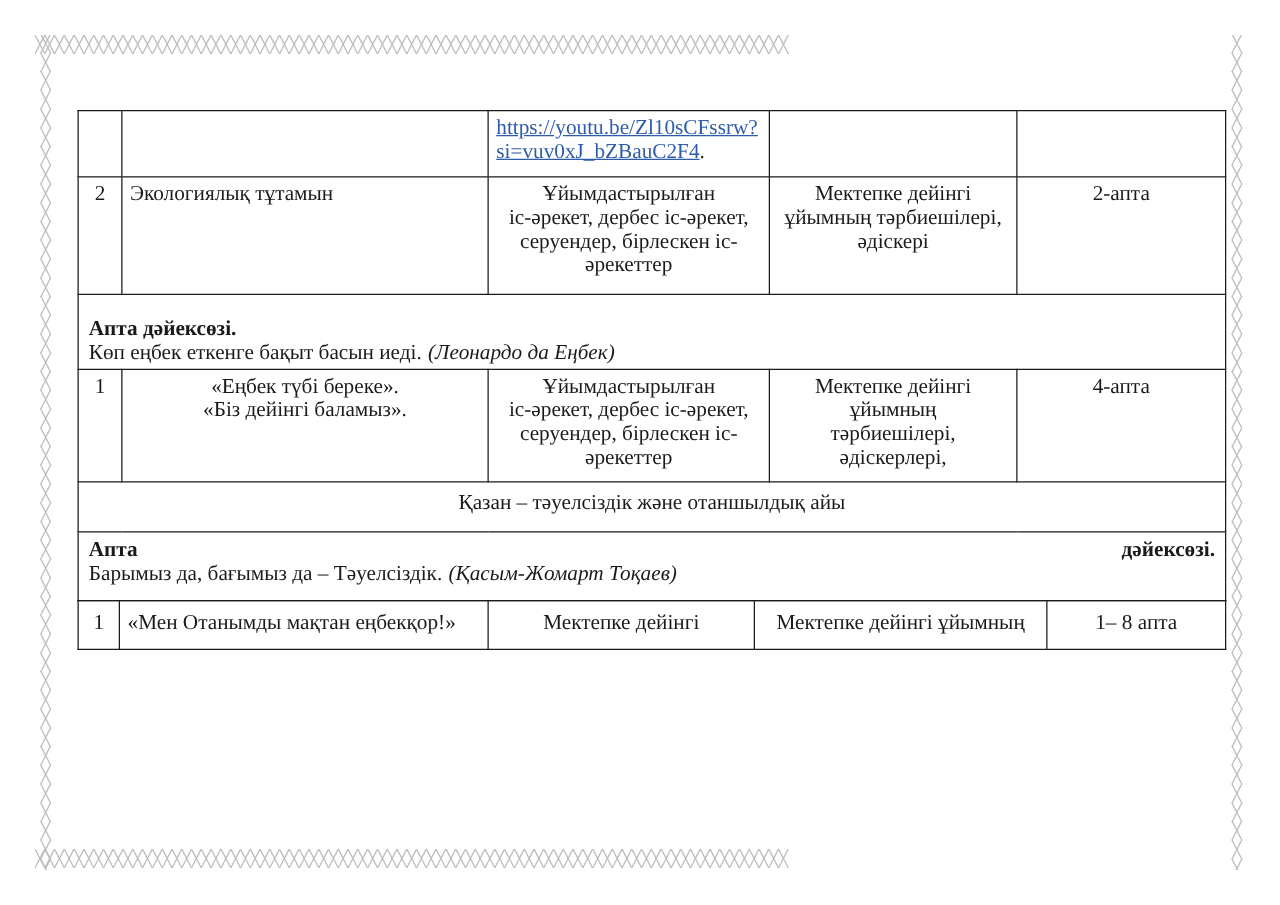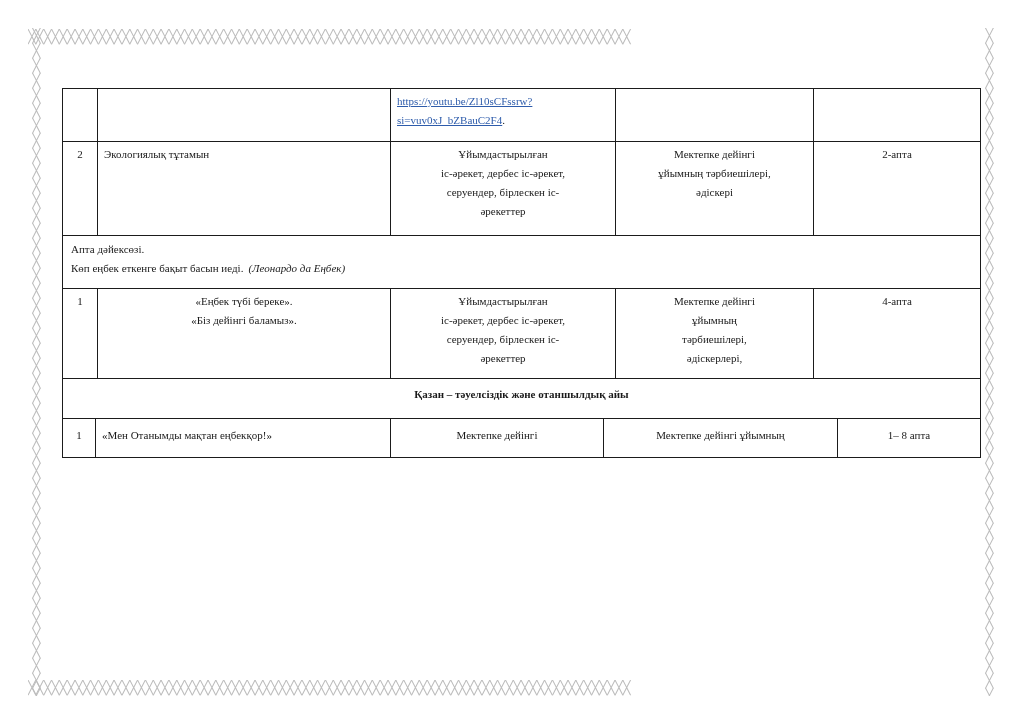--- a/index.html
+++ b/index.html
@@ -29,39 +29,39 @@
   .lace-bottom{left:28px;top:679px;width:969px;}
   .lace-left{left:28px;top:28px;height:668px;}
   .lace-right{left:981px;top:28px;height:668px;}
 
   .doc{position:absolute;left:62px;top:88px;width:918px;}
   table{border-collapse:collapse;table-layout:fixed;width:918px;}
   td{
     border:1.5px solid #1b1b1b;
     vertical-align:top;
     padding:3px 6px;
-    font-size:11px;
+    font-size:17px;
     line-height:19px;
     text-align:center;
     overflow:hidden;
     box-sizing:border-box;
   }
   .tbl-lower{margin-top:-1.5px;}
   .left{text-align:left;}
   .pre{white-space:pre-line;}
-  .bold{font-weight:normal;}
+  .bold{font-weight:bold;margin-top:13px;}
   .it{font-style:italic;}
   tr.r-link{height:53px;}
   tr.r-eco{height:94px;}
   tr.r-quote1{height:53px;}
   tr.r-labor{height:90px;}
   tr.r-month{height:40px;}
   tr.r-quote2{height:55px;}
   tr.r-patriot{height:39px;}
-  .month-cell{font-weight:bold;padding-top:6px;}
+  .month-cell{font-weight:normal;padding-top:6px;}
   .quote-cell{padding:4px 8px;}
   .q-split{display:flex;justify-content:space-between;font-weight:bold;}
   .q-line .it{margin-left:5px;}
   a.doclink{
     color:#2e5cab;
     text-decoration:underline;
     white-space:pre-line;
     cursor:pointer;
   }
   .link-suffix{color:#1a1a1a;text-decoration:none;}
@@ -124,20 +124,29 @@
 әрекеттер</td>
         <td class="pre">Мектепке дейінгі
 ұйымның
 тәрбиешілері,
 әдіскерлері,</td>
         <td>4-апта</td>
       </tr>
       <tr class="r-month">
         <td colspan="5" class="month-cell">Қазан – тәуелсіздік және отаншылдық айы</td>
       </tr>
+      <tr class="r-quote2">
+        <td colspan="5" class="left quote-cell">
+          <div class="q-split">
+                <span>Апта</span>
+                <span>дәйексөзі.</span>
+              </div>
+          <div class="q-line"><span>Барымыз да, бағымыз да – Тәуелсіздік.</span><span class="it">(Қасым-Жомарт Тоқаев)</span></div>
+        </td>
+      </tr>
     </tbody>
       </table>
 
     <table class="tbl-lower">
       <colgroup>
         <col style="width:33px">
           <col style="width:295px">
           <col style="width:213px">
           <col style="width:234px">
           <col style="width:143px">

